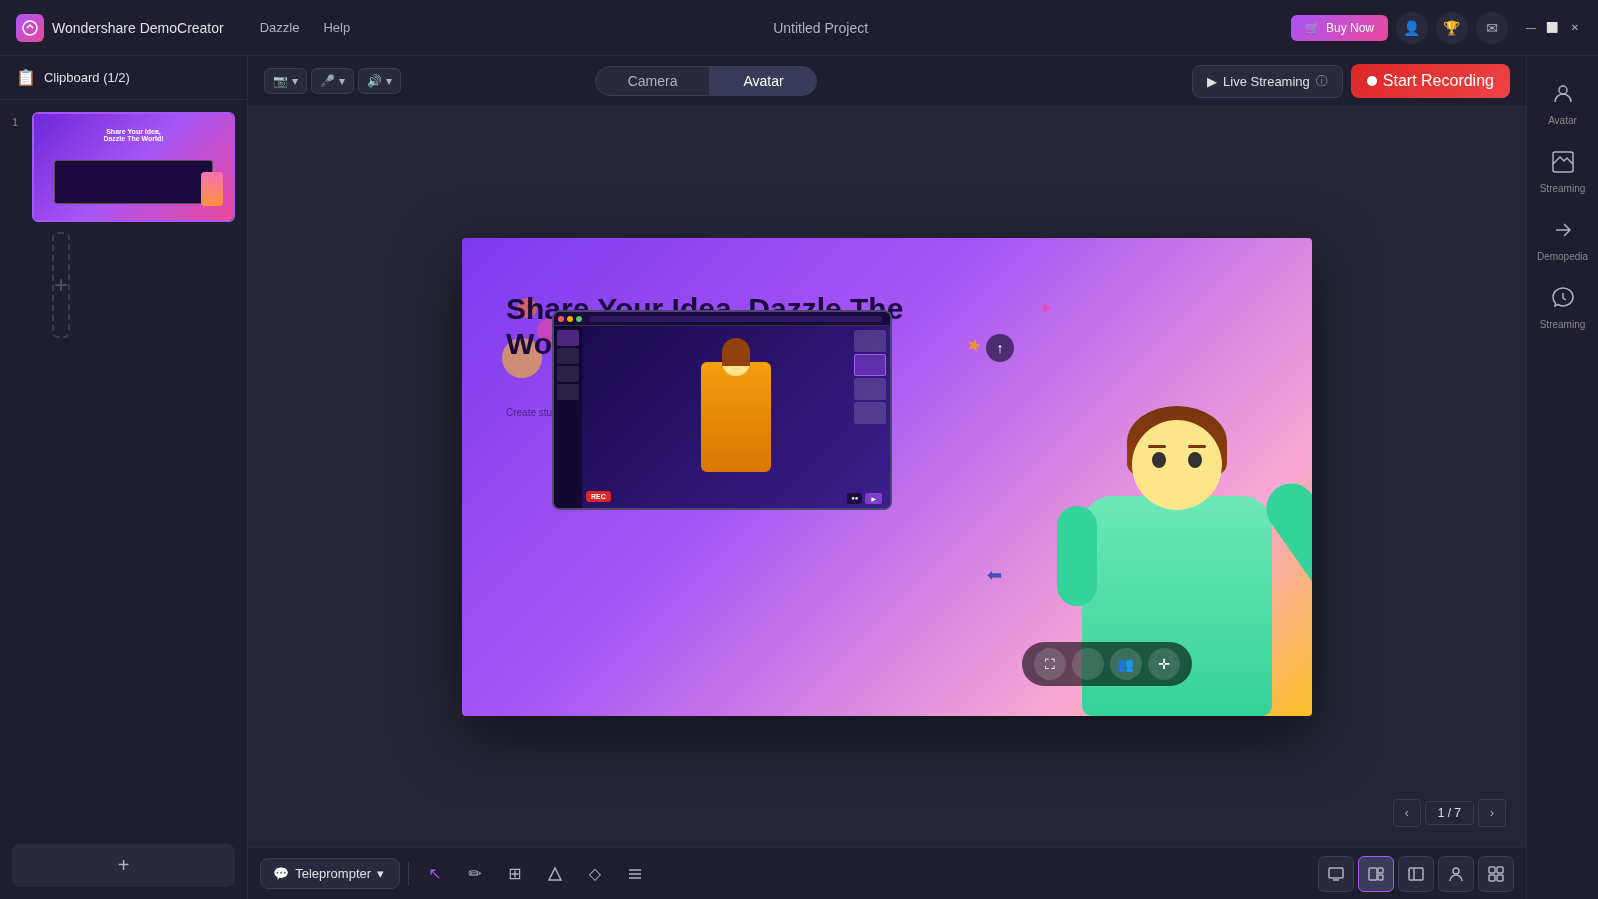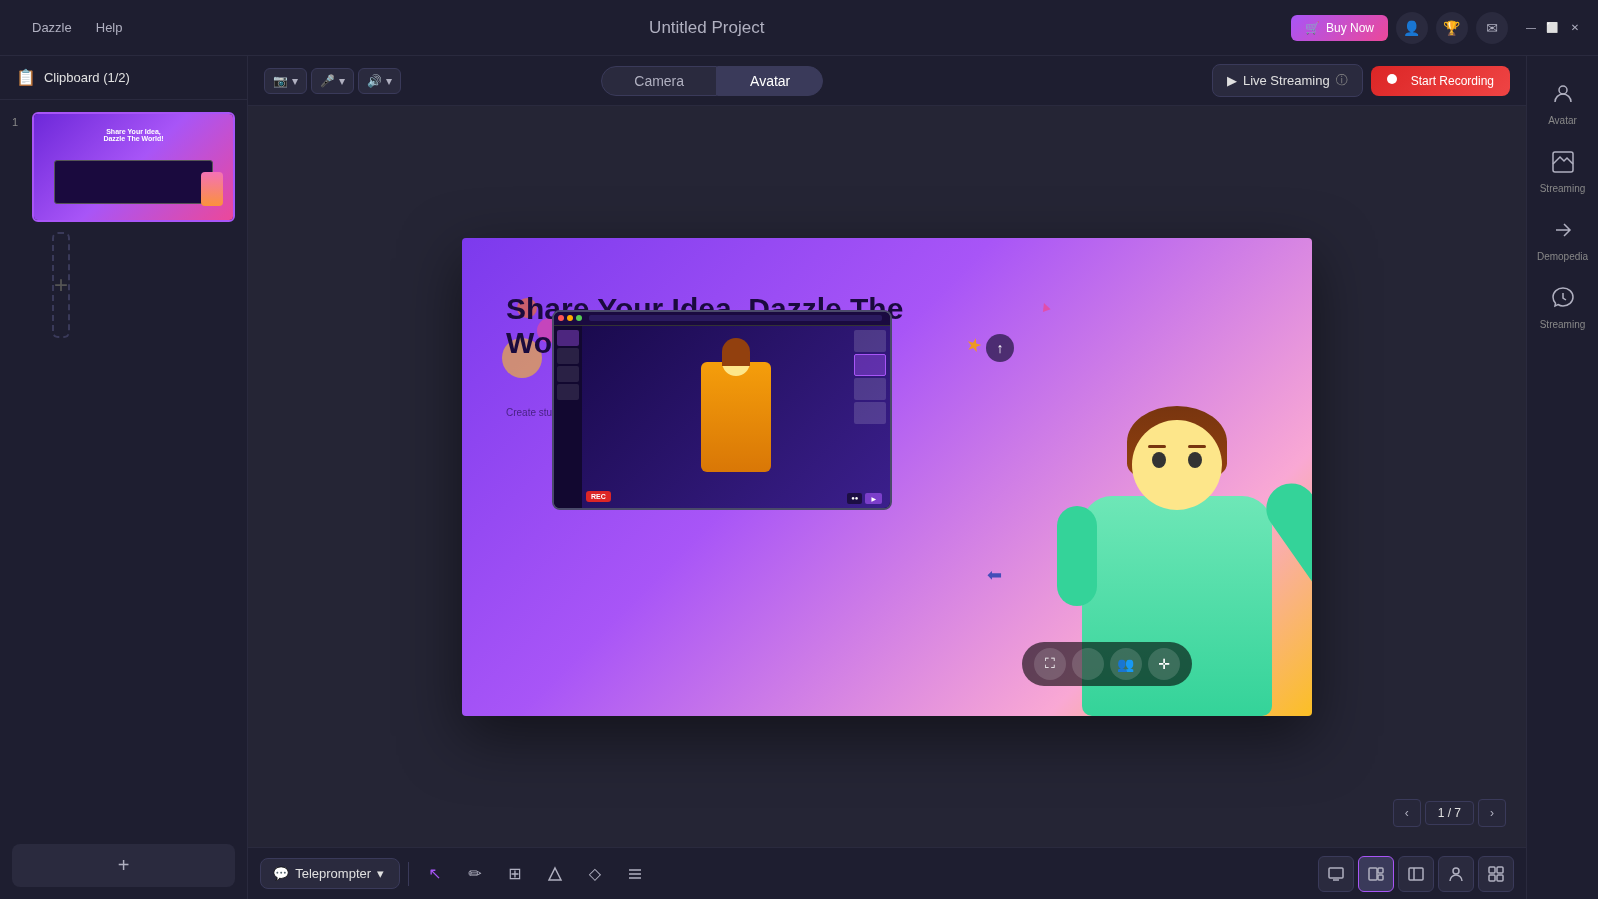--- a/index.html
+++ b/index.html
@@ -49,21 +49,21 @@
     }
     .top-nav-item {
       font-size: 13px;
       color: #b0b0c0;
       cursor: pointer;
       padding: 4px 0;
     }
     .project-title {
       flex: 1;
       text-align: center;
-      font-size: 17px;
+      font-size: 14px;
       color: #b0b0c0;
     }
     .top-right-actions {
       display: flex;
       align-items: center;
       gap: 8px;
     }
     .buy-now-btn {
       background: linear-gradient(135deg, #a855f7, #ec4899);
       color: white;
@@ -294,28 +294,29 @@
       background: #2a2a3e;
       border: 1px solid #3a3a5a;
       border-radius: 8px;
       padding: 7px 14px;
       color: #e0e0e0;
       cursor: pointer;
       font-size: 13px;
     }
     .start-recording-btn {
       display: flex;
-      gap: 14px;
+      align-items: center;
+      gap: 6px;
       background: linear-gradient(135deg, #dc2626, #ef4444);
       border: none;
       border-radius: 8px;
       padding: 8px 16px;
       color: white;
       cursor: pointer;
-      font-size: 12px;
+      font-size: 16px;
       font-weight: 500;
     }
     .record-dot {
       width: 10px; height: 10px;
       background: white;
       border-radius: 50%;
     }
 
     
     .canvas-area {
@@ -510,20 +511,29 @@
     .deco-circle-3 {
       width: 20px; height: 20px;
       background: #f97316;
       top: 60px; left: 55px;
     }
   </style>
 </head>
 <body>
 
 <div class="top-bar">
+  <div class="logo-area">
+    <div class="logo-icon">
+      <svg width="16" height="16" viewBox="0 0 16 16">
+          <circle cx="8" cy="8" r="7" fill="none" stroke="white" stroke-width="1.5"></circle>
+          <path d="M5 8 L8 5 L11 8" stroke="white" stroke-width="1.5" fill="none"></path>
+        </svg>
+    </div>
+    <span class="app-name">Wondershare DemoCreator</span>
+  </div>
   <div class="top-nav">
     <span class="top-nav-item">Dazzle</span>
     <span class="top-nav-item">Help</span>
   </div>
   <div class="project-title">Untitled Project</div>
   <div class="top-right-actions">
     <button class="buy-now-btn">
       <span>🛒</span>
       <span>Buy Now</span>
     </button>

